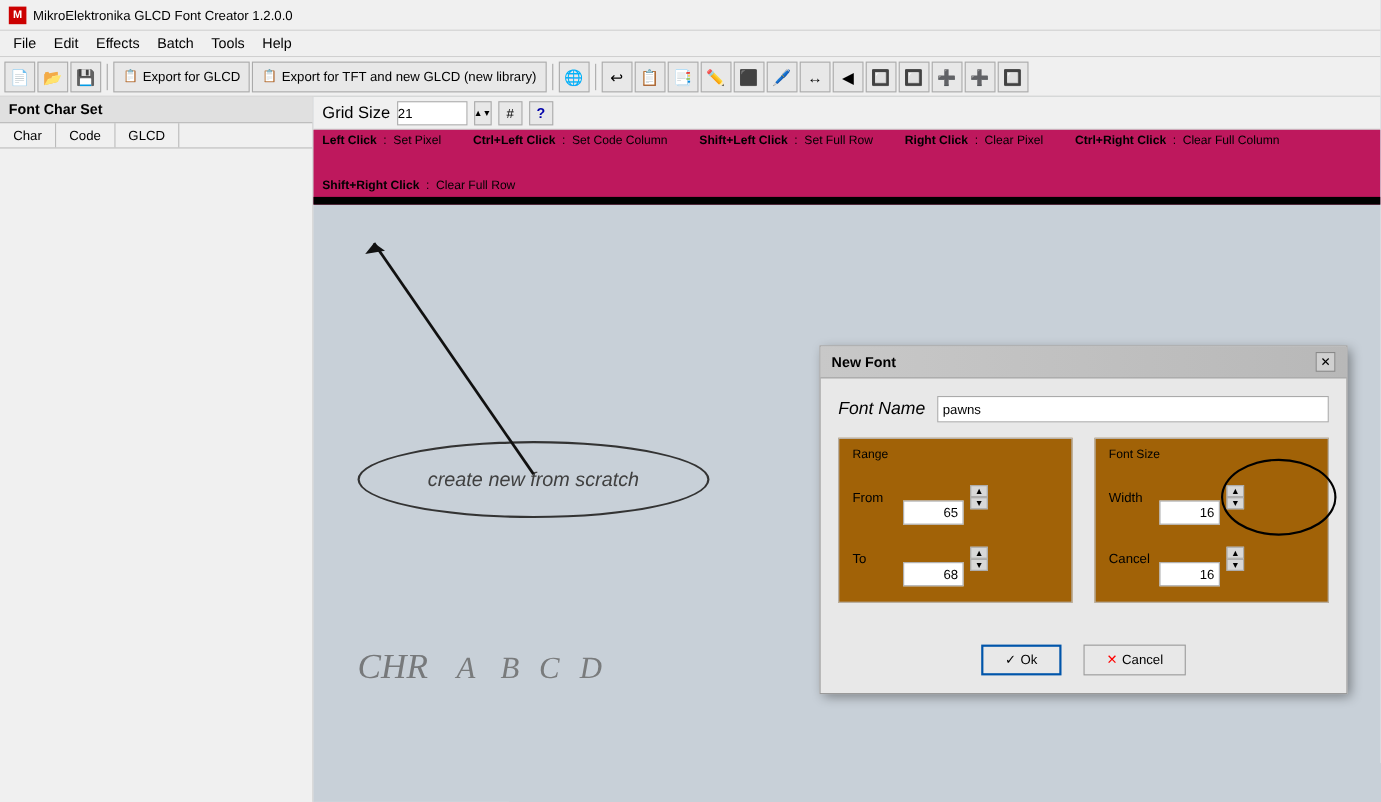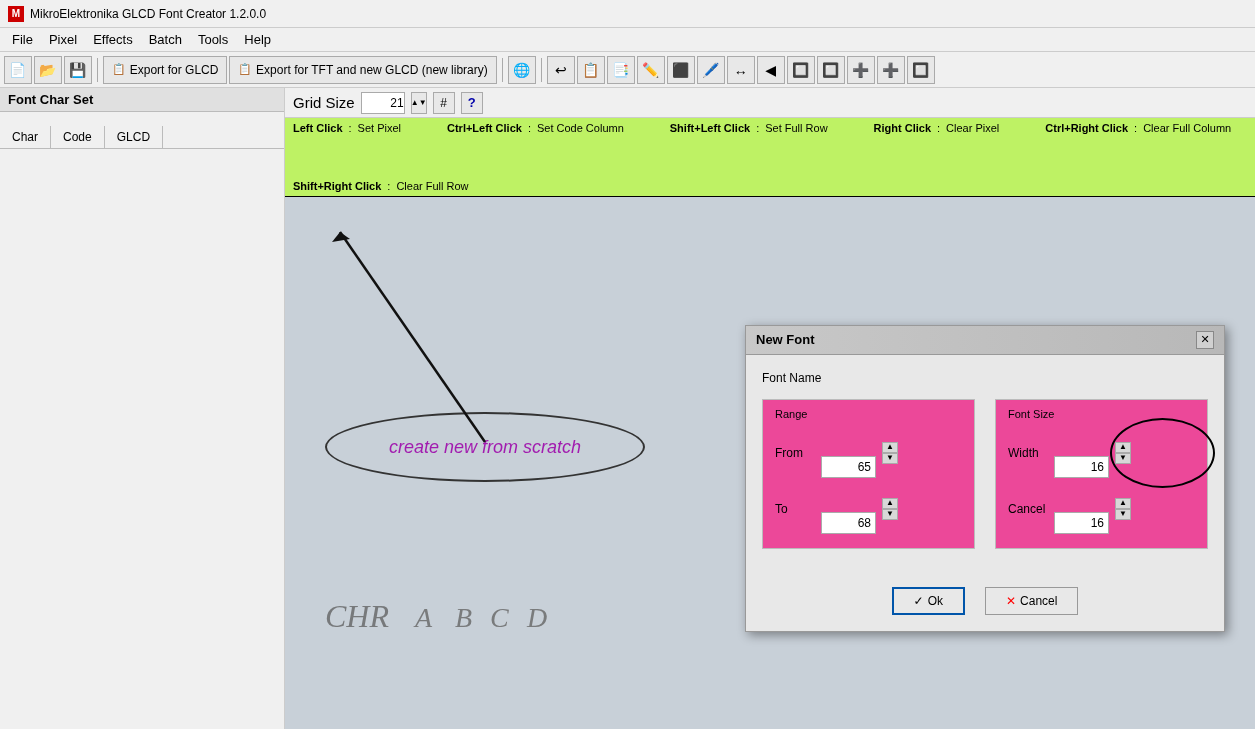--- a/index.html
+++ b/index.html
@@ -77,21 +77,20 @@
       height: calc(729px - 28px - 24px - 36px);
     }
 
     
     #left-panel {
       width: 285px;
       background: #f0f0f0;
       border-right: 1px solid #ccc;
       display: flex;
       flex-direction: column;
-      gap: 14px;
     }
     #left-panel-header {
       background: #e0e0e0;
       padding: 4px 8px;
       font-weight: bold;
       font-size: 13px;
       border-bottom: 1px solid #bbb;
     }
     #left-panel-tabs {
       display: flex;
@@ -118,23 +117,23 @@
       background: #f0f0f0;
       height: 30px;
       display: flex;
       align-items: center;
       padding: 0 8px;
       border-bottom: 1px solid #ccc;
       gap: 6px;
     }
     .grid-label { font-size: 15px; }
     .grid-input {
-      width: 44px; height: 22px;
-      border: 1px solid #aaa;
-      text-align: right;
+      width: 64px; height: 22px;
+      border: 1px solid #aaa;
+      text-align: left;
       font-size: 12px;
     }
     .spin-btn {
       width: 16px; height: 22px;
       border: 1px solid #aaa;
       background: #e8e8e8;
       cursor: pointer;
       display: flex; flex-direction: column; align-items: center; justify-content: center;
       font-size: 8px;
     }
@@ -150,25 +149,25 @@
       width: 22px; height: 22px;
       border: 1px solid #aaa;
       background: #e8e8e8;
       cursor: pointer;
       display: flex; align-items: center; justify-content: center;
       font-size: 13px; font-weight: bold; color: #00a;
     }
 
     
     #instructions {
-      background: #bef264;
+      background: #be185d;
       padding: 4px 8px;
-      border-bottom: 1px solid #000000;
-      display: flex;
-      gap: 46px;
+      border-bottom: 7px solid #000000;
+      display: flex;
+      gap: 29px;
       flex-wrap: wrap;
     }
     .instr-group { display: flex; gap: 6px; font-size: 11px; }
     .instr-key { font-weight: bold; }
     .instr-action { }
 
     
     #canvas-area {
       flex: 1;
       position: relative;
@@ -181,21 +180,21 @@
       top: 215px;
       left: 40px;
       width: 320px;
       height: 70px;
       border: 2px solid #333;
       border-radius: 50%;
       display: flex;
       align-items: center;
       justify-content: center;
       font-size: 18px;
-      color: #a21caf;
+      color: #404040;
       font-style: italic;
       pointer-events: none;
     }
 
     #arrow-svg {
       position: absolute;
       top: 0; left: 0;
       width: 100%; height: 100%;
       pointer-events: none;
     }
@@ -241,40 +240,41 @@
     #dialog-body {
       padding: 16px;
     }
     .dialog-row {
       display: flex;
       align-items: center;
       margin-bottom: 14px;
       gap: 10px;
     }
     .dialog-label {
-      font-size: 12px;
+      font-size: 16px;
       min-width: 80px;
+      font-style: italic;
     }
     .dialog-textinput {
       flex: 1;
       height: 24px;
       border: 1px solid #aaa;
       padding: 0 4px;
       font-size: 12px;
       background: white;
     }
 
     .dialog-section {
       display: flex;
       gap: 20px;
       margin-bottom: 14px;
     }
     .dialog-group {
       flex: 1;
-      background: #ec4899;
+      background: #a16207;
       border: 1px solid #bbb;
       padding: 8px 12px;
     }
     .dialog-group-title {
       font-size: 11px;
       margin-bottom: 8px;
       font-weight: normal;
     }
     .dialog-spin-row {
       display: flex;
@@ -339,21 +339,21 @@
 </head>
 <body>
 
 <div id="title-bar">
   <span class="app-icon">M</span>
   <span>MikroElektronika GLCD Font Creator 1.2.0.0</span>
 </div>
 
 <div id="menu-bar">
   <span class="menu-item">File</span>
-  <span class="menu-item">Pixel</span>
+  <span class="menu-item">Edit</span>
   <span class="menu-item">Effects</span>
   <span class="menu-item">Batch</span>
   <span class="menu-item">Tools</span>
   <span class="menu-item">Help</span>
 </div>
 
 <div id="toolbar">
   <button class="toolbar-btn" title="New">📄</button>
   <button class="toolbar-btn" title="Open">📂</button>
   <button class="toolbar-btn" title="Save">💾</button>
@@ -467,20 +467,21 @@
 
           <div id="dialog-titlebar">
             <span id="dialog-title">New Font</span>
             <button id="dialog-close">✕</button>
           </div>
 
           <div id="dialog-body">
 
             <div class="dialog-row">
               <span class="dialog-label">Font Name</span>
+              <input class="dialog-textinput" type="text" value="pawns" style="">
             </div>
 
             <div class="dialog-section">
 
               <div class="dialog-group">
                 <div class="dialog-group-title">Range</div>
                 <div class="dialog-spin-row">
                   <span class="dialog-spin-label">From</span>
                   <input class="dialog-spin-input" type="text" value="65" style="">
                   <div class="dialog-spinner">

